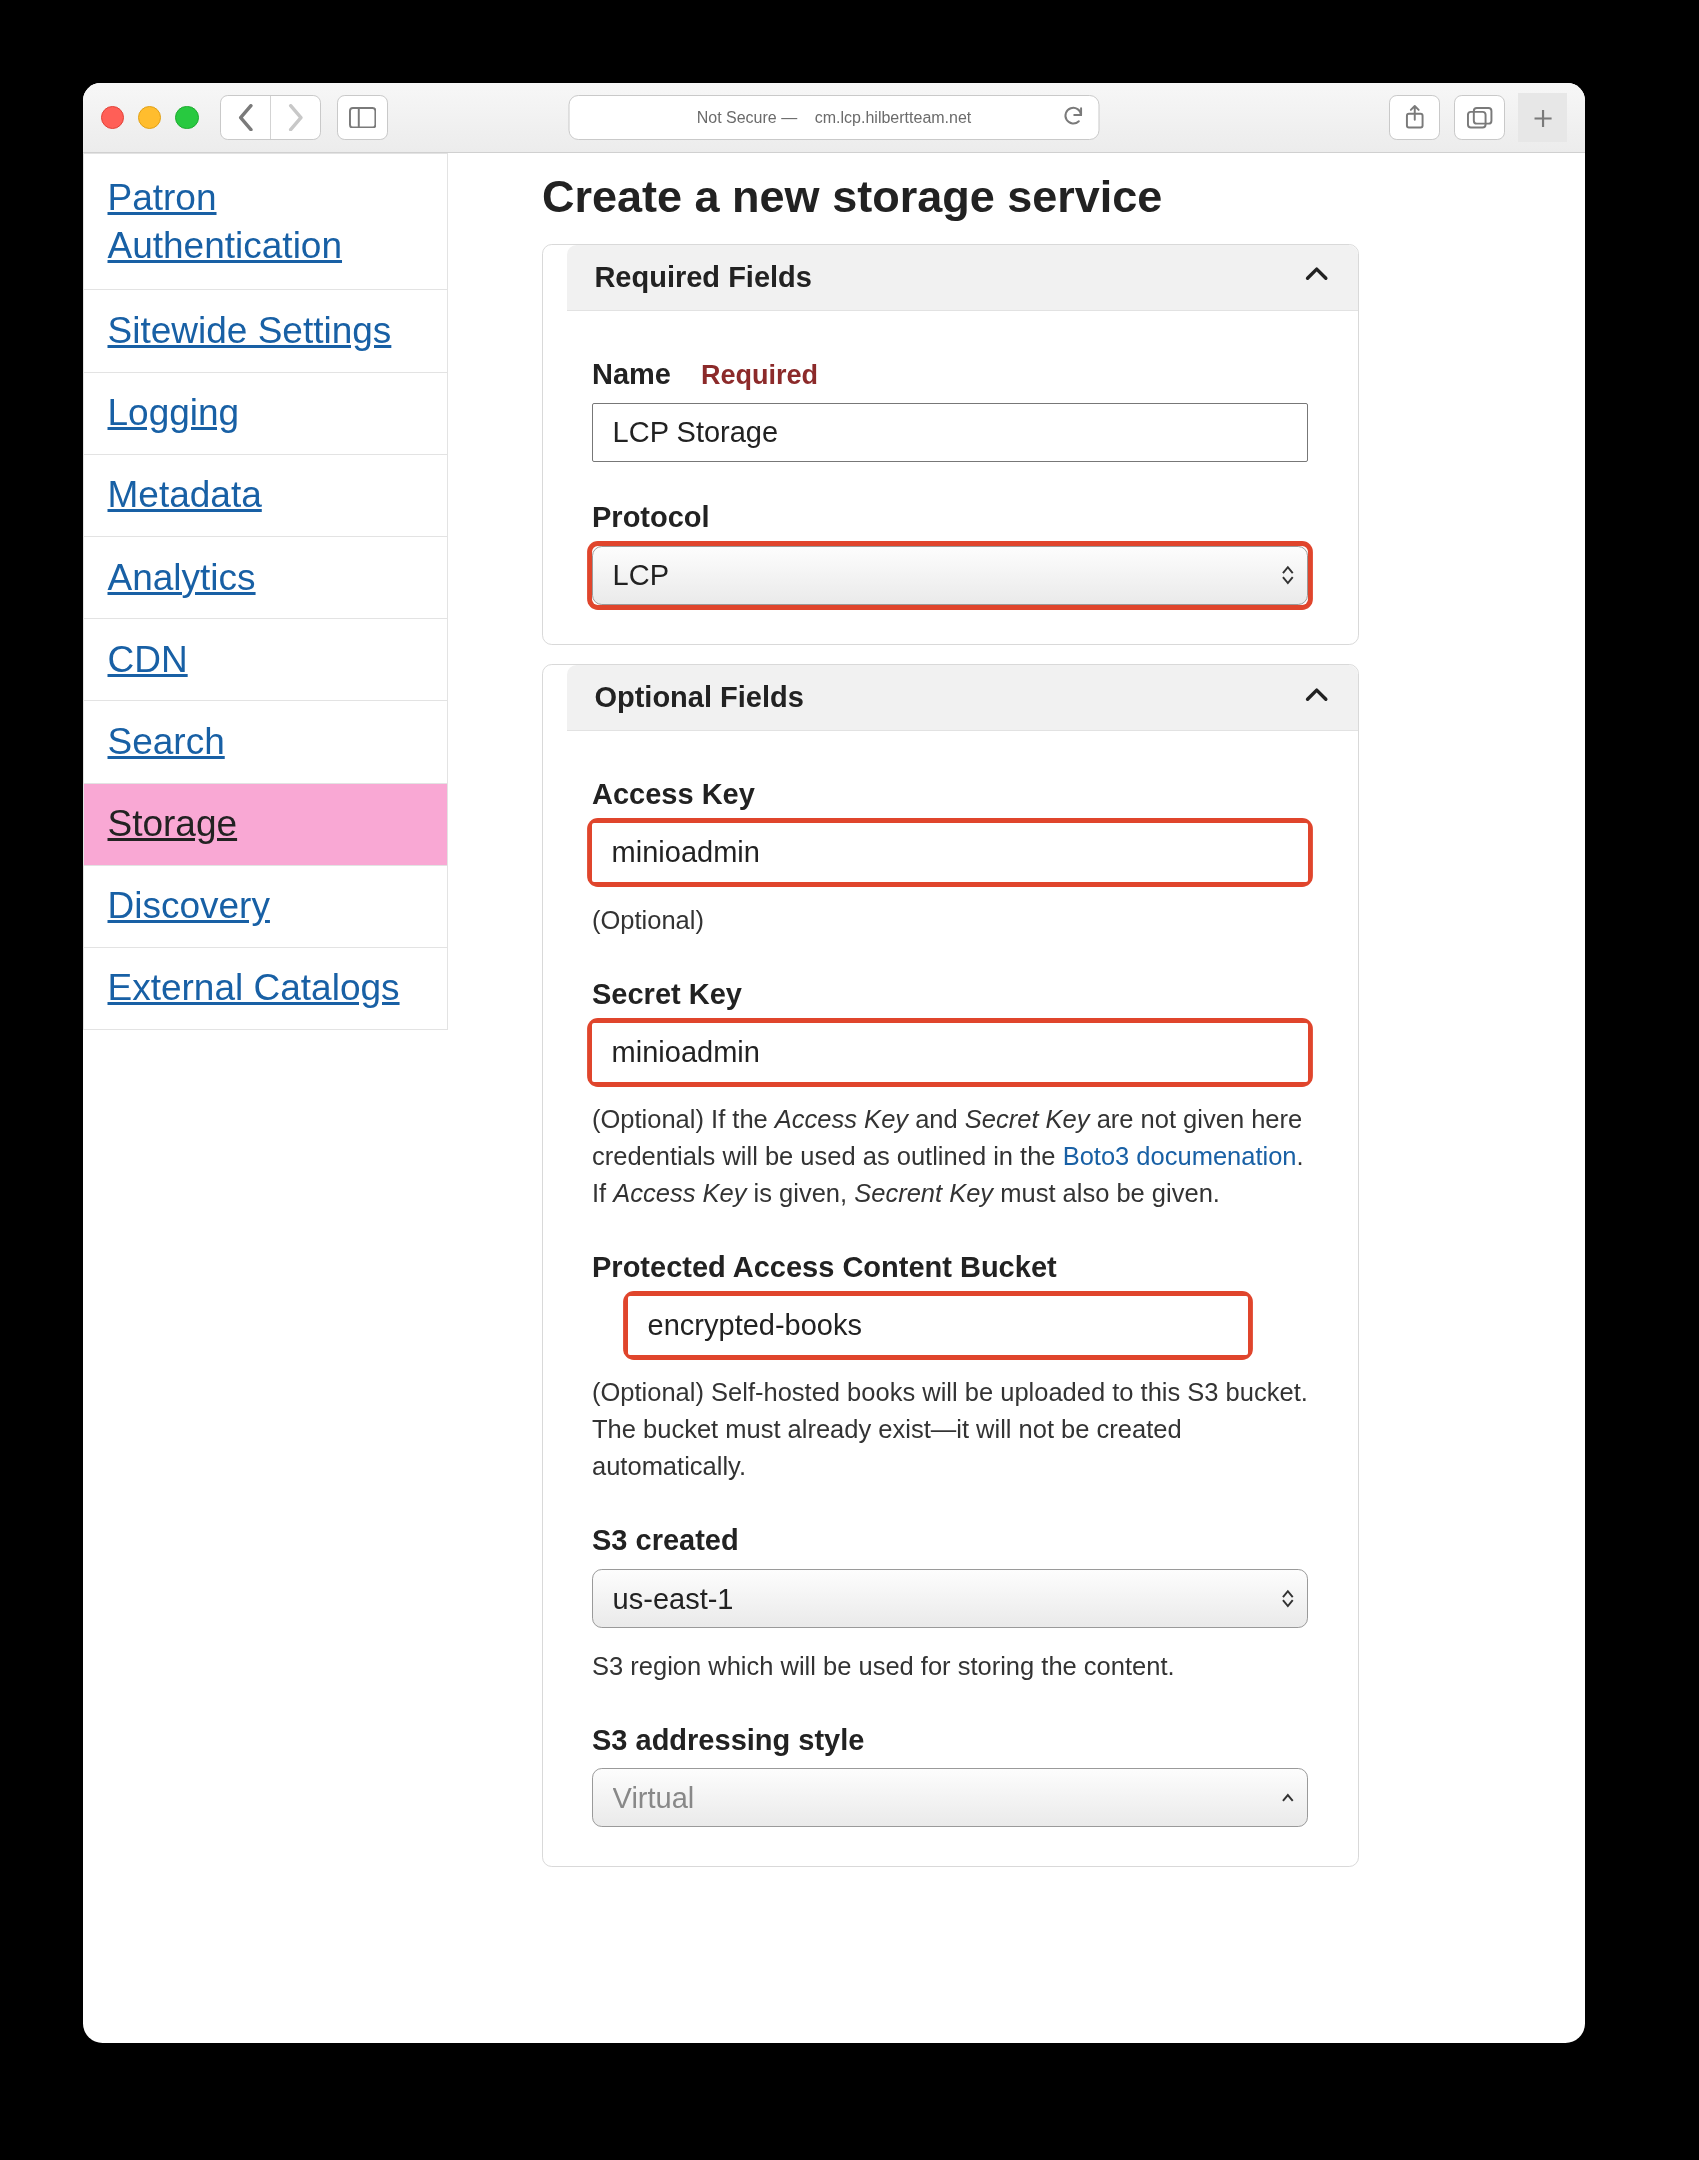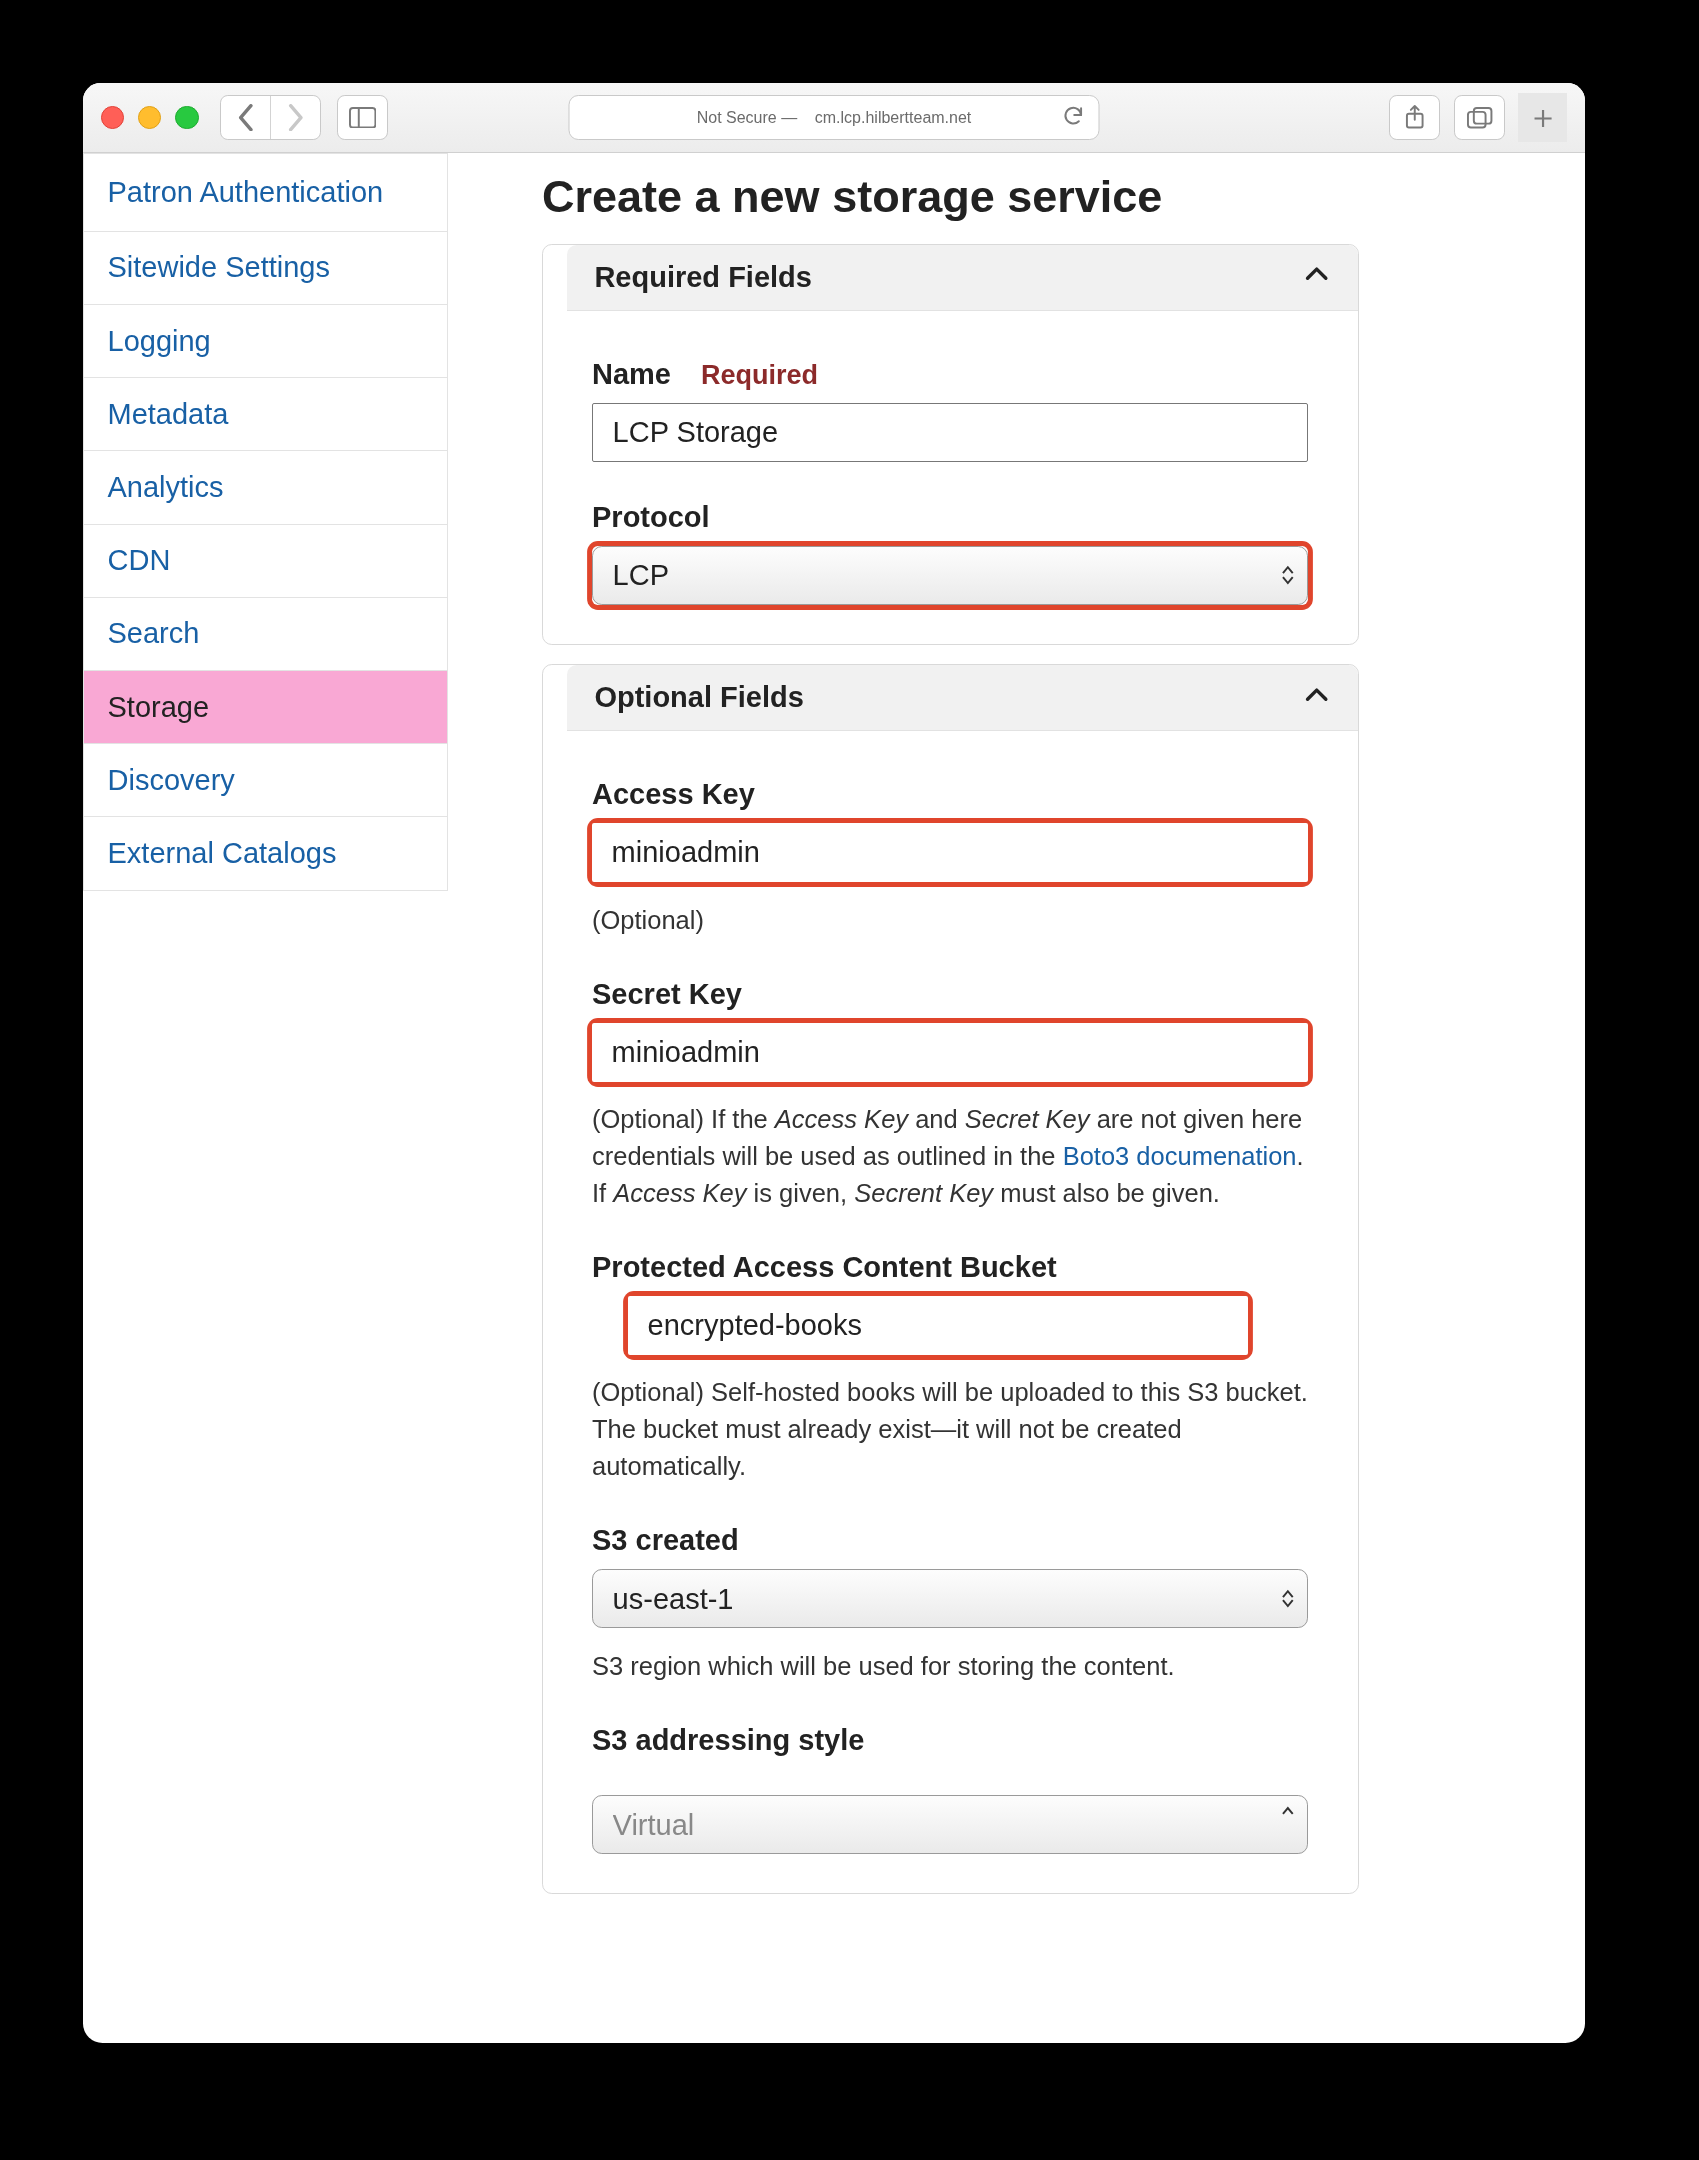--- a/index.html
+++ b/index.html
@@ -16,21 +16,21 @@
 .navbtn + .navbtn{border-left:1px solid #d3d3d3;}
 .sidebarbtn{margin-left:15.7px;border:1px solid #c9c9c9;border-radius:7.8px;width:49px;height:43px;display:flex;align-items:center;justify-content:center;color:#7a7a7a;background:#fff;}
 .urlbar{position:absolute;left:50%;transform:translateX(-50%);width:529px;height:43px;border:1px solid #c9c9c9;border-radius:9.8px;background:#fff;display:flex;align-items:center;justify-content:center;color:#6b6b6b;font-size:16px;gap:17.6px;}
 .reload{position:absolute;right:13.7px;top:50%;transform:translateY(-50%);color:#7a7a7a;}
 .rightbtns{margin-left:auto;display:flex;gap:13.7px;align-items:center;}
 .tbtn{border:1px solid #c9c9c9;border-radius:7.8px;width:49px;height:43px;display:flex;align-items:center;justify-content:center;color:#7a7a7a;background:#fff;}
 .newtab{width:49px;height:49px;display:flex;align-items:center;justify-content:center;color:#7a7a7a;background:#e7e7e7;font-size:33px;}
 .content{display:flex;height:calc(100% - 69px);}
 .sidebar{width:365px;border-right:0;}
 .sidebar-list{list-style:none;margin:0;padding:0;}
-.sidebar-list li{border:1px solid #e3e3e3;border-top:none;padding:19.6px 23.5px;font-size:29px;color:#1860a5;cursor:pointer;background:#fff;}
+.sidebar-list li{border:1px solid #e3e3e3;border-top:none;padding:19.6px 23.5px;font-size:37px;color:#1860a5;cursor:pointer;background:#fff;text-decoration:underline;}
 .sidebar-list li:first-child{border-top:1px solid #e3e3e3;}
 .sidebar-list li.two-line{line-height:1.3;}
 .sidebar-list li.active{color:#222;background:#f9a8d4;}
 .main{flex:1;overflow:auto;padding:0 0 0 94px;}
 .page-title{font-size:45px;font-weight:700;color:#222;margin:17.6px 0 21.6px 0;}
 .panel{width:815px;border:1px solid #d9d9d9;border-radius:9.8px;background:#fff;margin-bottom:19.6px;}
 .panel-header{height:65px;background:#f1f1f1;border-bottom:1px solid #e2e2e2;border-radius:9.8px 9.8px 0 0;padding:0 27.4px;display:flex;align-items:center;justify-content:space-between;font-weight:700;font-size:29px;color:#222;margin-left:24px;}
 .panel-body{padding:47px 49px 39px 49px;}
 .field{margin-bottom:39px;}
 .field-label{font-size:29px;font-weight:700;color:#222;margin-bottom:11.8px;}
@@ -212,21 +212,21 @@
                       <path d="M2 2 L7 8 L12 2" stroke="#333" stroke-width="2" fill="none"></path>
                     </svg>
             </span>
           </div>
           <div class="hint">S3 region which will be used for storing the content.</div>
         </div>
 
         <div class="field" style="margin-bottom:0">
           <div class="field-label">S3 addressing style</div>
           <div class="select-wrap">
-            <select class="select" style="color:#888;margin-top:27px;">
+            <select class="select" style="color:#888;">
               <option>Virtual</option>
             </select>
             <span class="select-arrows">
               <svg width="13.7" height="9.8" viewBox="0 0 14 10">
                       <path d="M2 8 L7 2 L12 8" stroke="#333" stroke-width="2" fill="none"></path>
                     </svg>
             </span>
           </div>
         </div>
 

